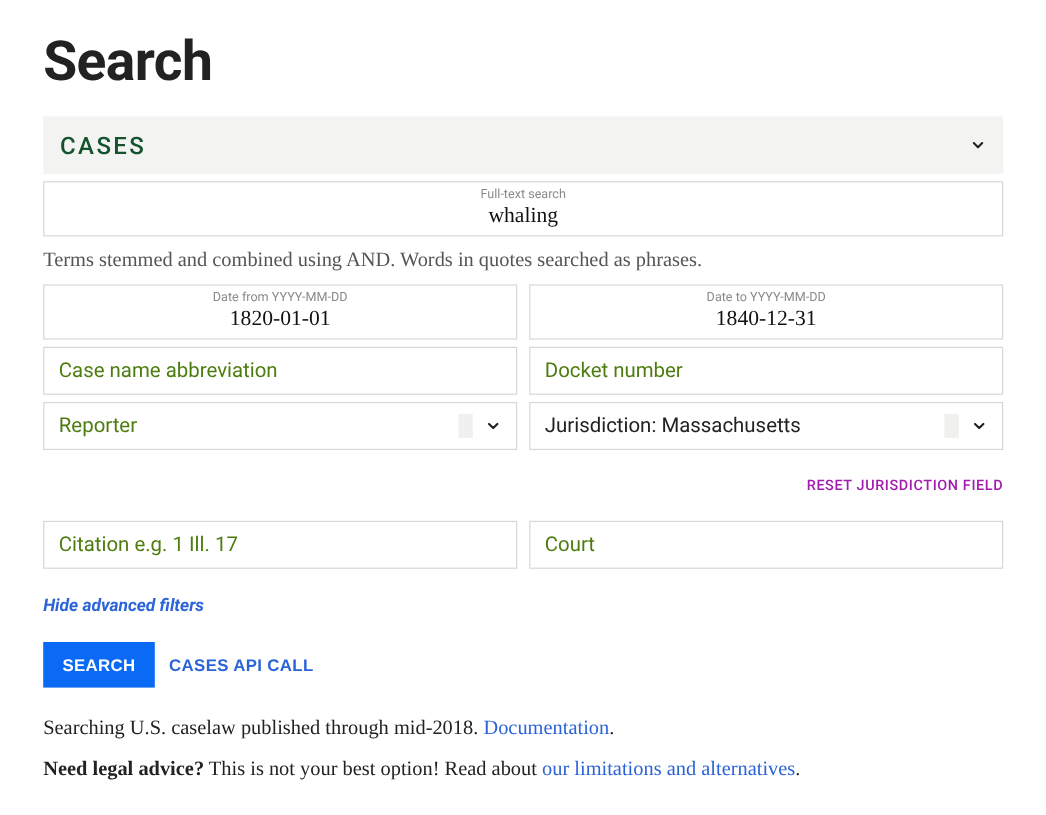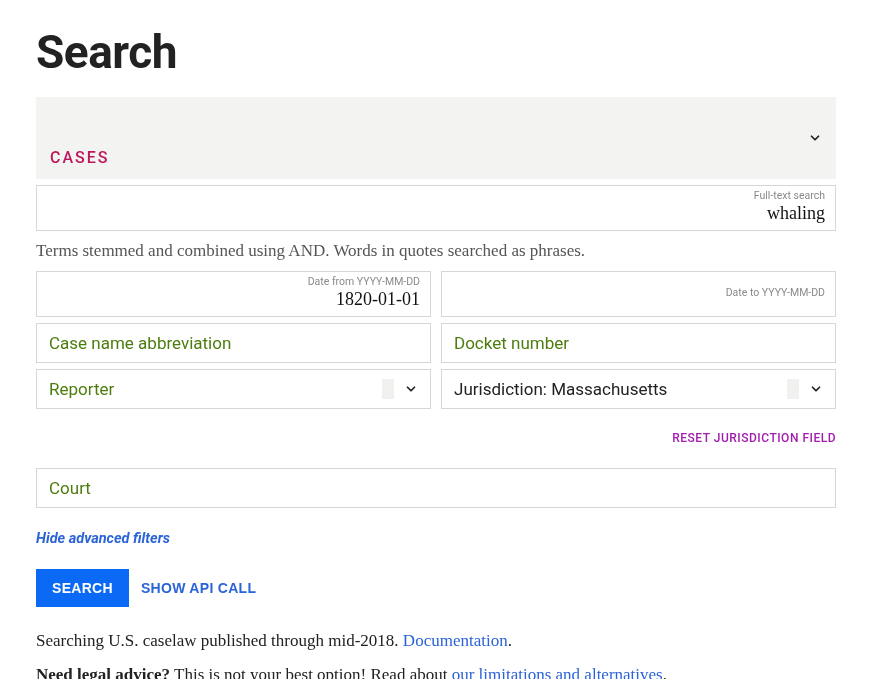--- a/index.html
+++ b/index.html
@@ -22,25 +22,24 @@
     }
     .tab-bar {
       background: #f3f3f1;
       padding: 12px 14px;
       display: flex;
       justify-content: space-between;
       align-items: center;
       margin-bottom: 6px;
     }
     .tab-label {
-      color: #be185d;
-      font-size: 16px;
+      color: #14532d;
+      font-size: 20px;
       letter-spacing: 2px;
       font-weight: 500;
-      margin-top: 39px;
     }
     .chevron-down {
       width: 14px;
       height: 14px;
       display: inline-block;
     }
     .chevron-down svg {
       width: 100%;
       height: 100%;
       display: block;
@@ -58,21 +57,21 @@
       border: 1px solid #d7d7d7;
       background: #fff;
       position: relative;
       display: flex;
       align-items: center;
       padding: 0 12px;
       min-height: 40px;
     }
     .field.with-float {
       flex-direction: column;
-      align-items: flex-end;
+      align-items: center;
       padding: 4px 10px 6px 10px;
       justify-content: center;
     }
     .float-label {
       font-size: 10.5px;
       color: #8a8a8a;
       line-height: 1.2;
     }
     .field-value {
       font-size: 18px;
@@ -193,20 +192,21 @@
 
 <p class="helper-text">Terms stemmed and combined using AND. Words in quotes searched as phrases.</p>
 
 <div class="field-row">
   <div class="field with-float">
     <span class="float-label">Date from YYYY-MM-DD</span>
     <span class="field-value">1820-01-01</span>
   </div>
   <div class="field with-float">
     <span class="float-label">Date to YYYY-MM-DD</span>
+    <span class="field-value">1840-12-31</span>
   </div>
 </div>
 
 <div class="field-row">
   <div class="field">
     <span class="field-placeholder">Case name abbreviation</span>
   </div>
   <div class="field">
     <span class="field-placeholder">Docket number</span>
   </div>
@@ -236,29 +236,32 @@
     </span>
   </div>
 </div>
 
 <div class="reset-link-row">
   <span class="reset-link">RESET JURISDICTION FIELD</span>
 </div>
 
 <div class="field-row">
   <div class="field">
+    <span class="field-placeholder">Citation e.g. 1 Ill. 17</span>
+  </div>
+  <div class="field">
     <span class="field-placeholder">Court</span>
   </div>
 </div>
 
 <span class="hide-filters">Hide advanced filters</span>
 
 <div class="button-row">
   <button class="btn-primary">SEARCH</button>
-  <button class="btn-link">SHOW API CALL</button>
+  <button class="btn-link">CASES API CALL</button>
 </div>
 
 <p class="info-line">
   <span>Searching U.S. caselaw published through mid-2018. </span><a href="#">Documentation</a><span>.</span>
 </p>
 
 <p class="info-line">
   <strong>Need legal advice?</strong><span> This is not your best option! Read about </span><a href="#">our limitations and alternatives</a><span>.</span>
 </p>
 

